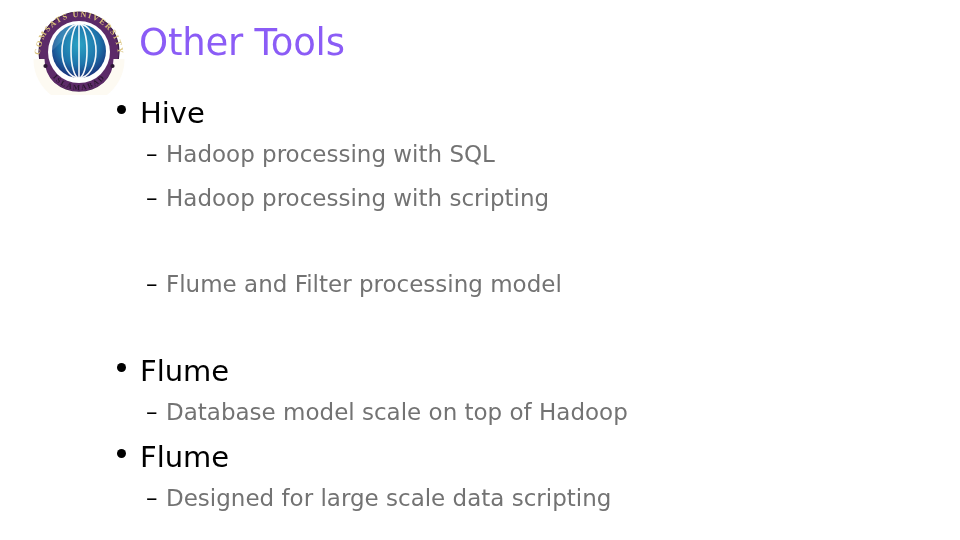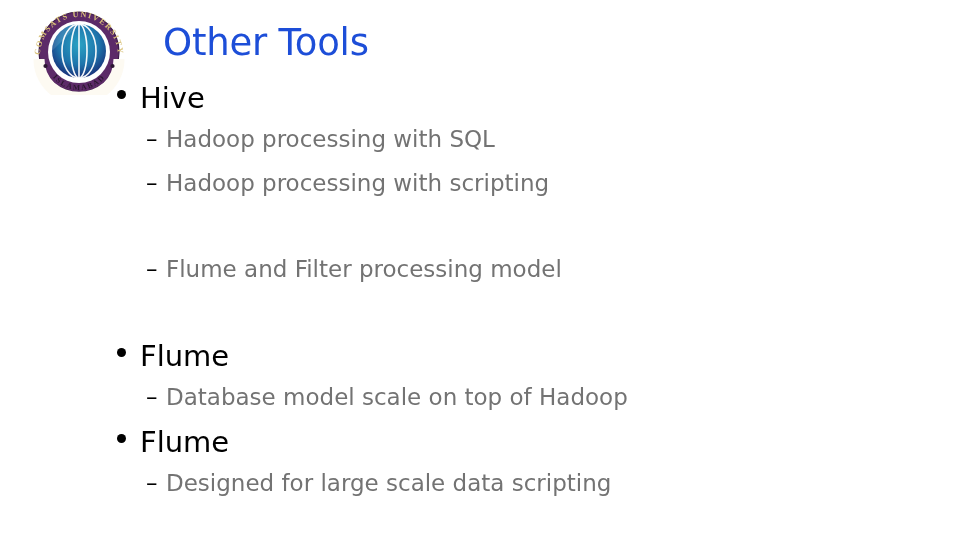--- a/index.html
+++ b/index.html
@@ -36,31 +36,30 @@
   }
 
   
   .slide-title {
     position: absolute;
     left: 139px;
     top: 21px;
     font-size: 37px;
     line-height: 44px;
     letter-spacing: -0.2px;
-    color: #1d4ed8;
+    color: #8b5cf6;
     font-weight: 400;
     white-space: nowrap;
-    margin-left: 24px;
   }
 
   
   .body-list {
     position: absolute;
     left: 0;
-    top: 78px;
+    top: 93px;
     width: 960px;
   }
 
   .group {
     position: relative;
     height: 86px;
   }
 
   .bullet-l1 {
     position: relative;

